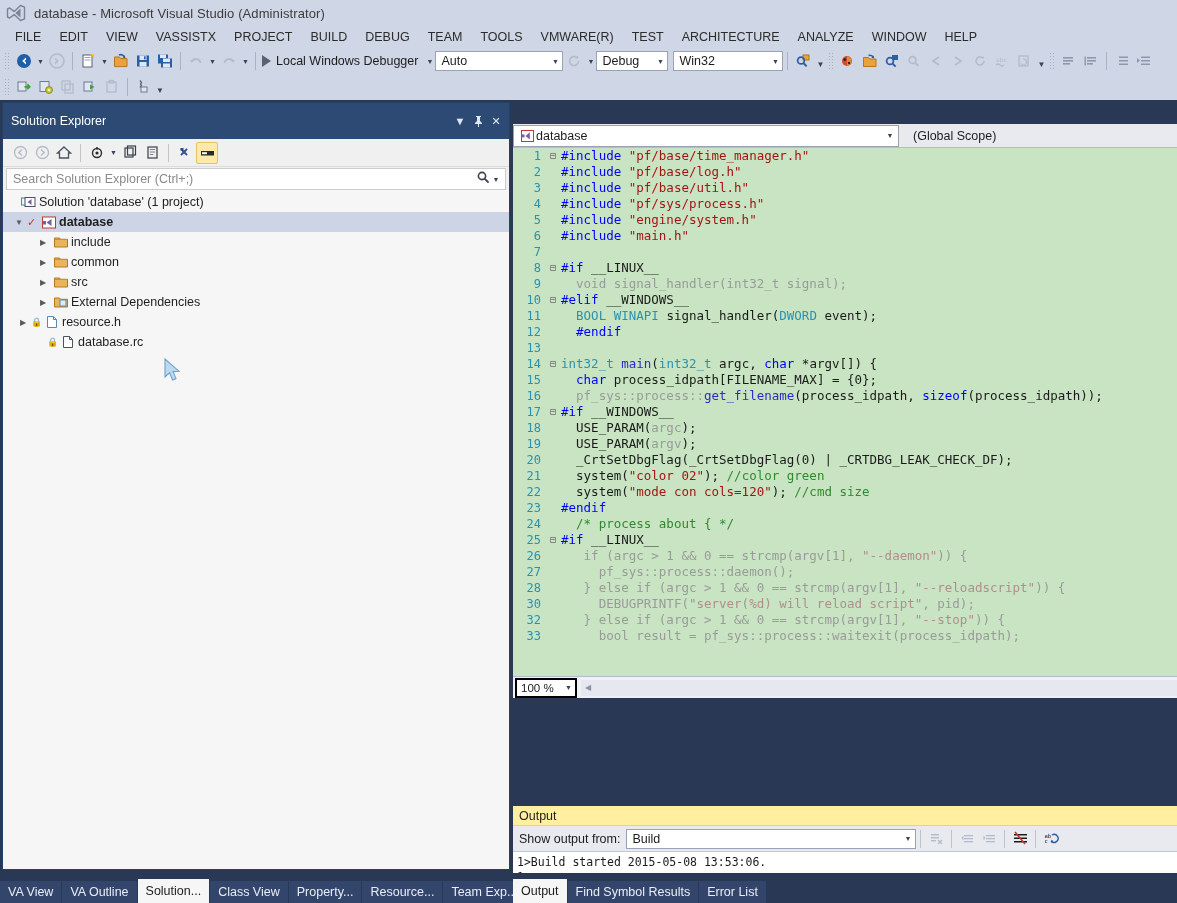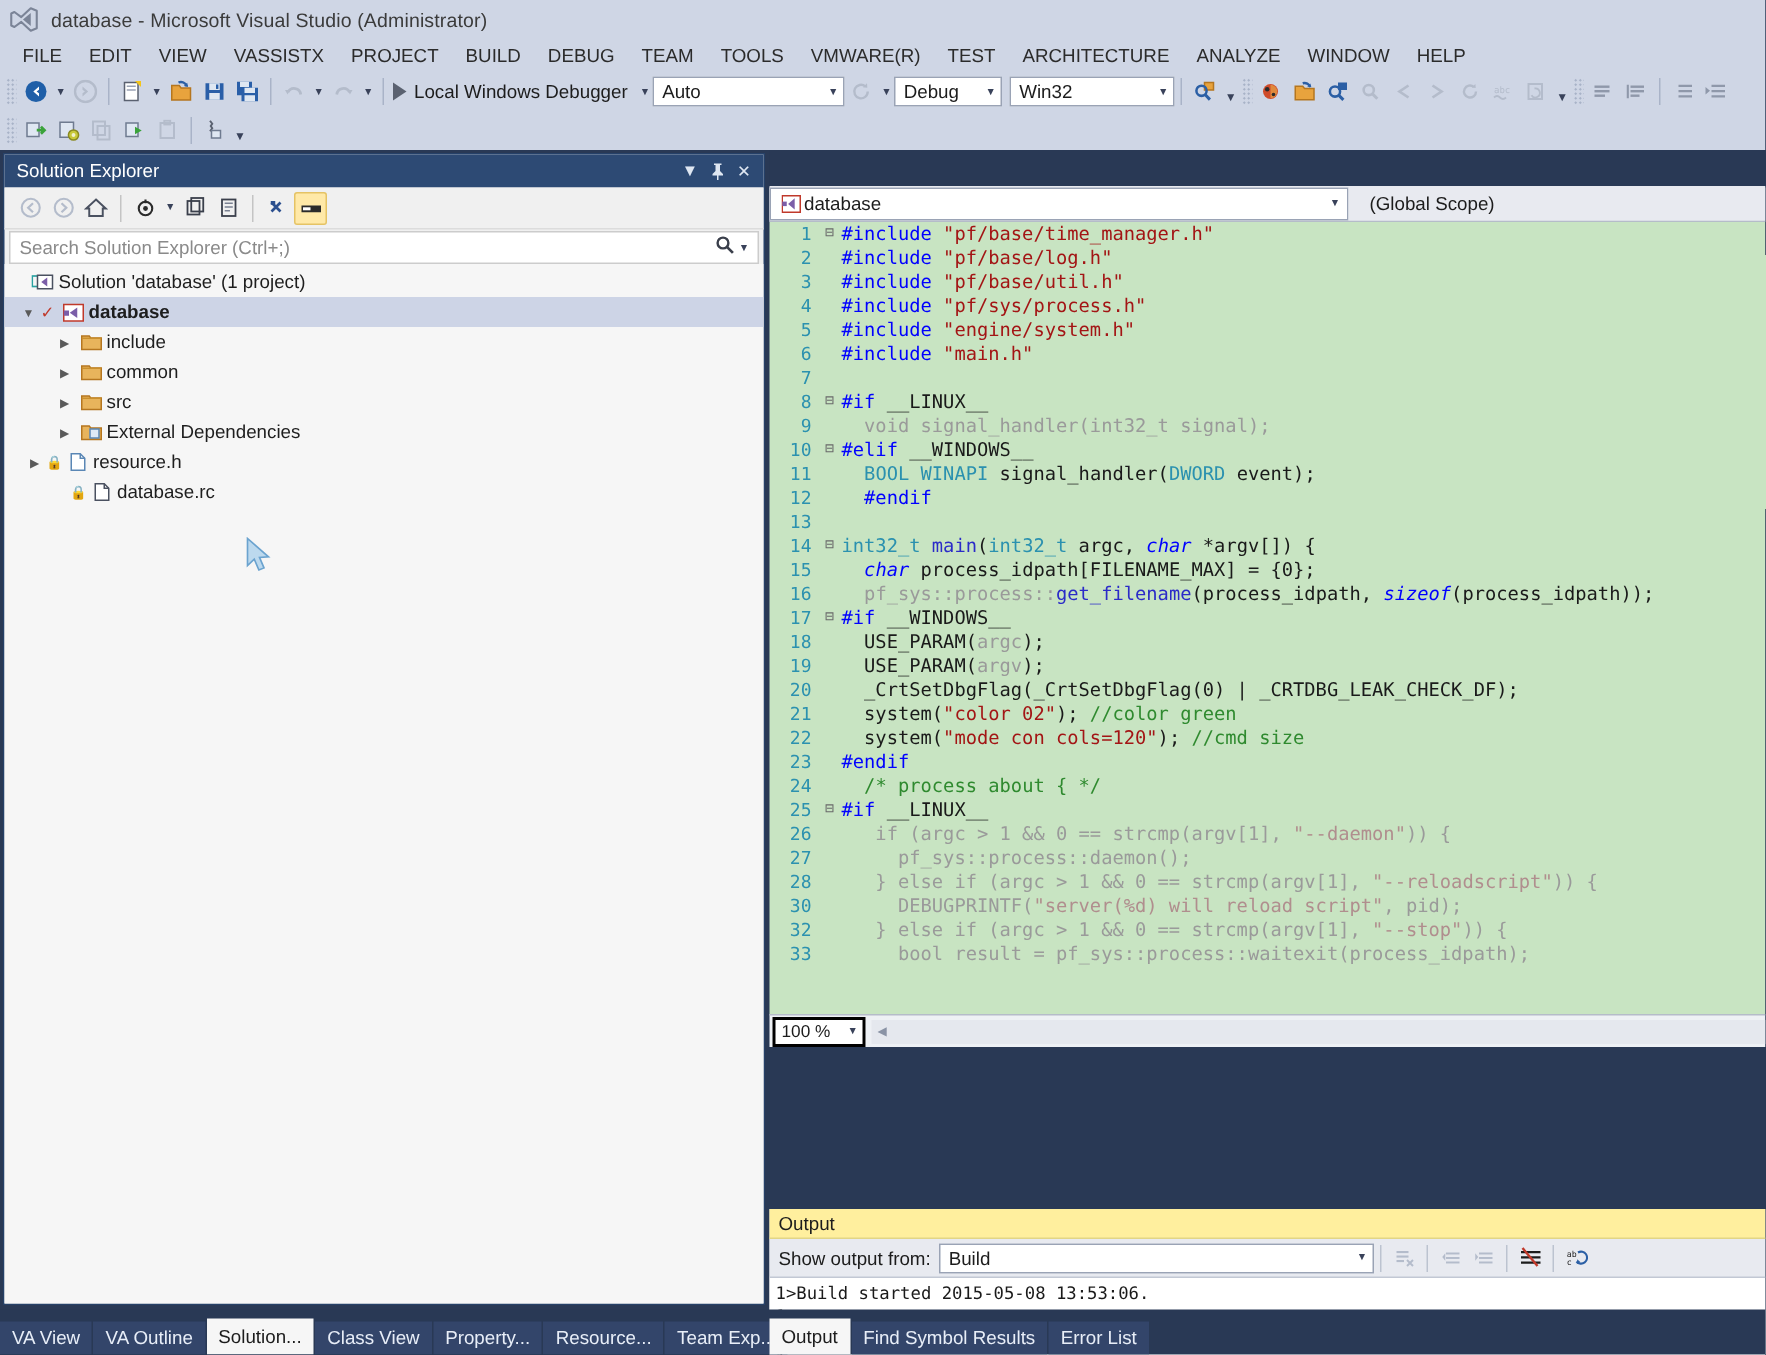--- a/index.html
+++ b/index.html
@@ -111,21 +111,21 @@
 
   
   .sol-panel {
     position: absolute; left: 2px; top: 2px;
     width: 508px; height: 768px;
     background: #f0f0f0;
     border: 1px solid #264168;
     display: flex; flex-direction: column;
   }
   .sol-header {
-    height: 22px; background: #2d4a74;
+    height: 36px; background: #2d4a74;
     display: flex; align-items: center;
     padding: 0 4px 0 8px;
     color: #ffffff;
   }
   .sol-header .t { flex: 1; font-size: 12.5px; }
   .sol-hbtn {
     width: 18px; height: 18px; display:flex; align-items:center; justify-content:center;
     color: #dfe7f2; font-size: 11px;
   }
   .sol-toolbar {
@@ -196,21 +196,21 @@
   .code-line { display: flex; height: 16px; align-items: center; white-space: pre; }
   .gut-no {
     width: 34px; text-align: right; padding-right: 6px;
     color: #2b91af; flex: none; font-size: 12px;
   }
   .gut-fold {
     width: 12px; flex:none; text-align:center; color:#6b6b6b; font-size: 10px;
     line-height: 1;
   }
   .code-txt { padding-left: 2px; }
-  .k-blue { color: #0000ff; font-style: italic; }
+  .k-blue { color: #0000ff; }
   .k-dblue { color: #2b2bc8; }
   .k-str { color: #a31515; }
   .k-cmt { color: #2f8a2f; }
   .k-type { color: #2b91af; }
   .k-gray { color: #9a9a9a; }
   .k-gray-str { color: #b08e8e; }
   .k-pp { color: #0000ff; }
   .k-plain { color: #1a1a1a; }
 
   .ed-status {

